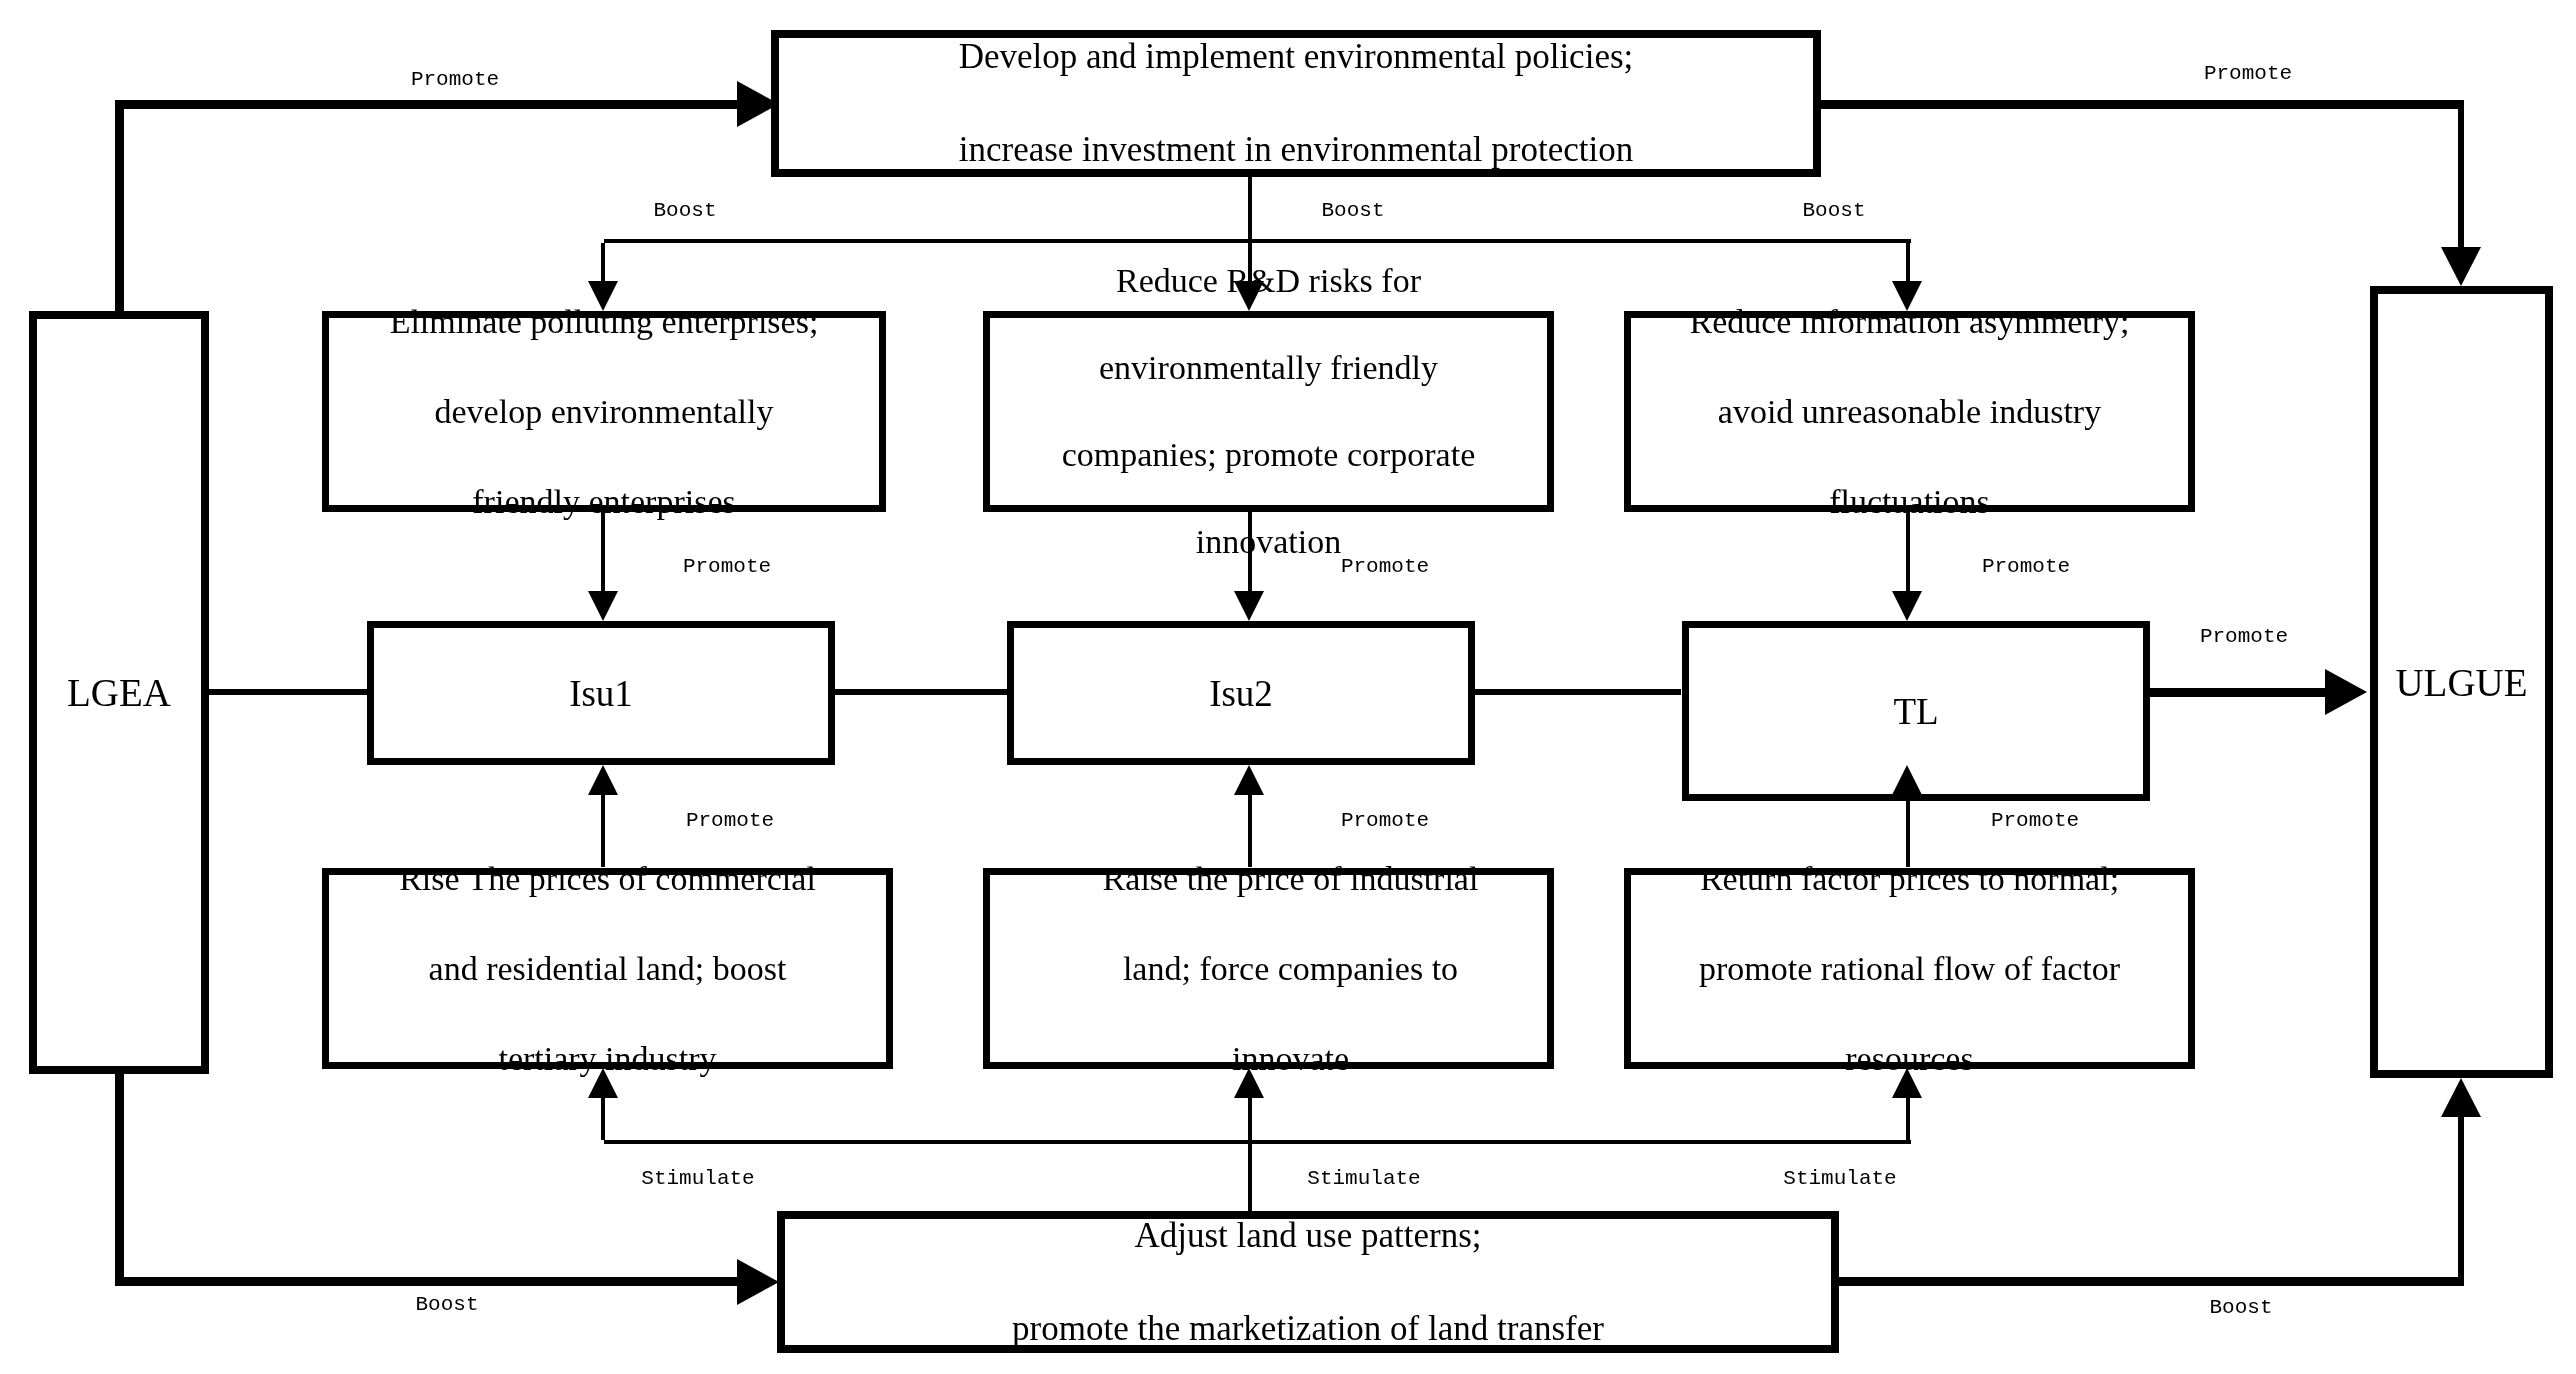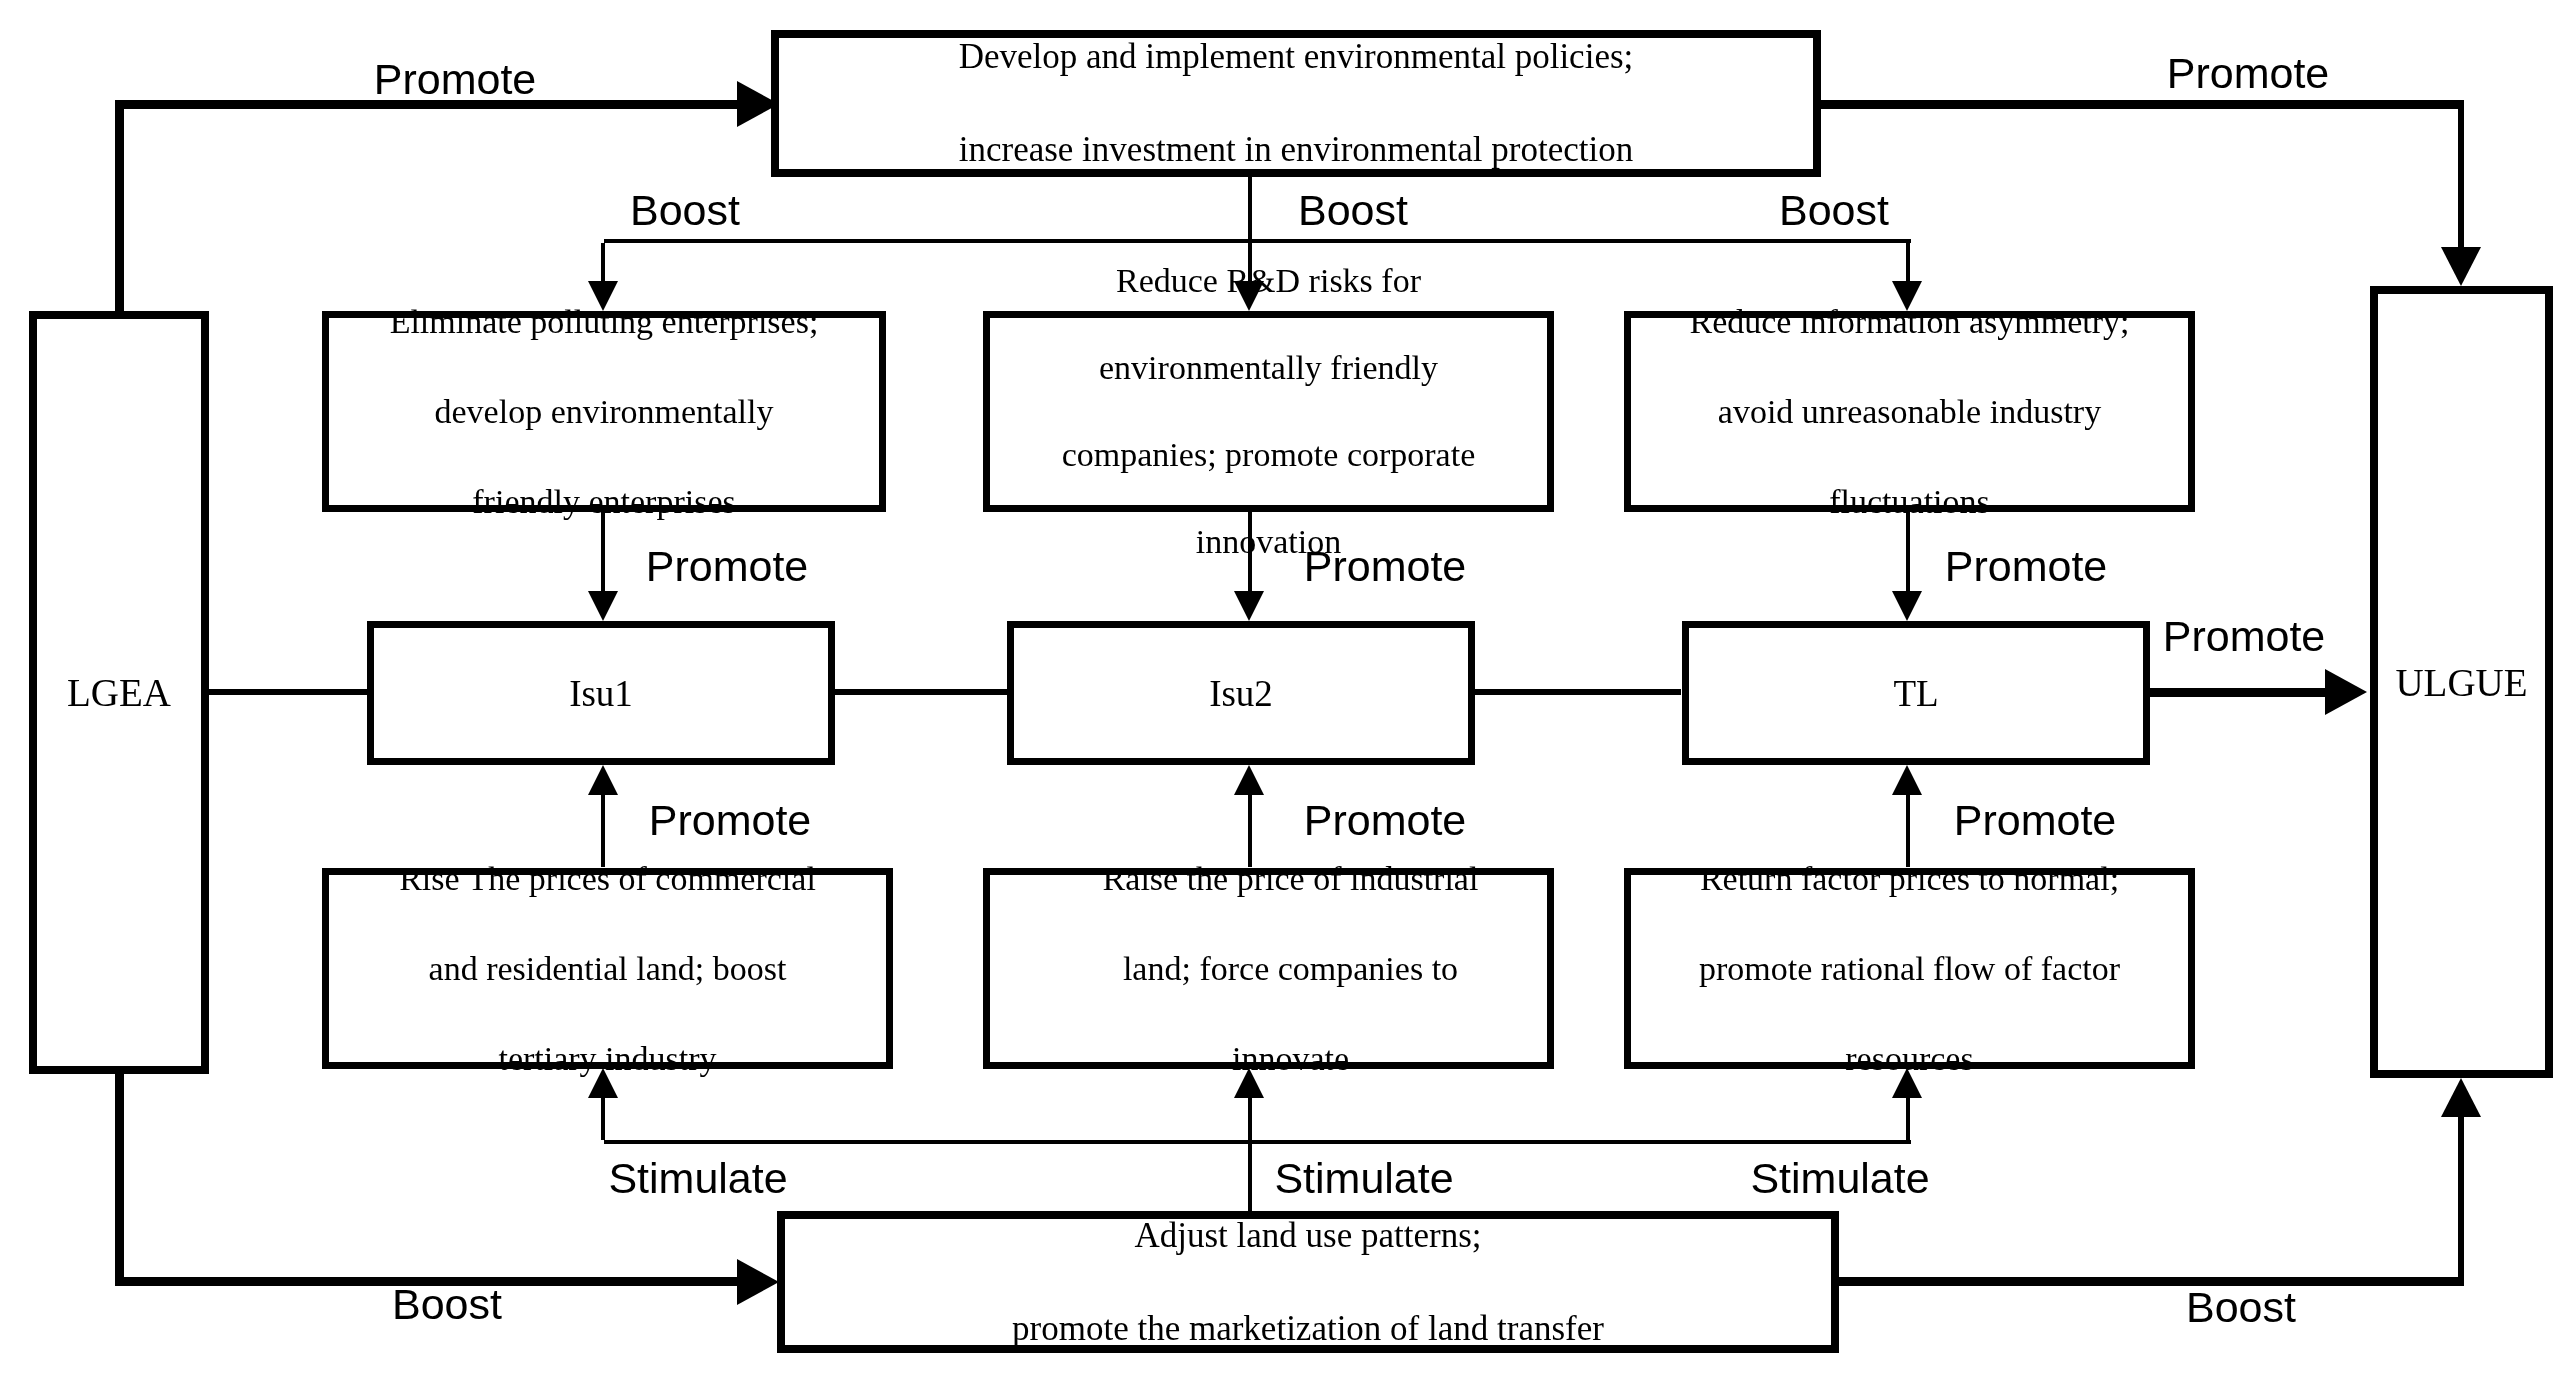--- a/index.html
+++ b/index.html
@@ -5,22 +5,22 @@
   html,body{margin:0;padding:0;background:#ffffff;}
   #canvas{position:relative;width:2576px;height:1375px;background:#ffffff;overflow:hidden;
           font-family:"Liberation Serif", serif;color:#000;}
   .box{position:absolute;box-sizing:border-box;border-style:solid;border-color:#000;background:#fff;
        display:flex;flex-direction:column;justify-content:center;align-items:center;text-align:center;gap:41px;}
   .box.inner{border-width:7.2px;}
   .box.frame{border-width:8.6px;}
   .bline{font-size:34px;line-height:49px;white-space:nowrap;}
   .bline.big{font-size:35px;line-height:52px;}
   .nodelabel{font-size:39px;line-height:43px;white-space:nowrap;}
-  .elabel{position:absolute;transform:translate(-50%,-50%);font-family:Liberation Sans, sans-serif;
-          font-size:43px;white-space:nowrap;text-align:center;}
+  .elabel{position:absolute;transform:translate(-50%,-50%);font-family:Liberation Mono, monospace;
+          font-size:21px;white-space:nowrap;text-align:center;}
   .hl,.vl{position:absolute;background:#000;}
   .arr{position:absolute;width:0;height:0;}
   .arr.r{border-top:23px solid transparent;border-bottom:23px solid transparent;border-left:42px solid #000;}
   .arr.d{border-left:15.8px solid transparent;border-right:15.8px solid transparent;border-top:30px solid #000;}
   .arr.u{border-left:15.8px solid transparent;border-right:15.8px solid transparent;border-bottom:30px solid #000;}
   .arr.dlg{border-left:20px solid transparent;border-right:20px solid transparent;border-top:39px solid #000;}
   .arr.ulg{border-left:20px solid transparent;border-right:20px solid transparent;border-bottom:39px solid #000;}
 </style>
 </head>
 <body>
@@ -55,21 +55,21 @@
     <div class="bline">avoid unreasonable industry</div>
     <div class="bline">fluctuations</div>
   </div>
 
   <div class="box inner" style="left:367px;top:621px;width:468px;height:144px;">
     <div class="nodelabel" style="font-size:37px">Isu1</div>
   </div>
   <div class="box inner" style="left:1007px;top:621px;width:468px;height:144px;">
     <div class="nodelabel" style="font-size:37px">Isu2</div>
   </div>
-  <div class="box inner" style="left:1682px;top:621px;width:468px;height:144px;">
+  <div class="box inner" style="left:1682px;top:621px;width:468px;height:180px;">
     <div class="nodelabel" style="font-size:37px">TL</div>
   </div>
 
   <div class="box inner" style="left:322px;top:868px;width:571px;height:201px;">
     <div class="bline">Rise The prices of commercial</div>
     <div class="bline">and residential land; boost</div>
     <div class="bline">tertiary industry</div>
   </div>
   <div class="box inner" style="left:983px;top:868px;width:571px;height:201px;padding-left:44px;">
     <div class="bline">Raise the price of industrial</div>

